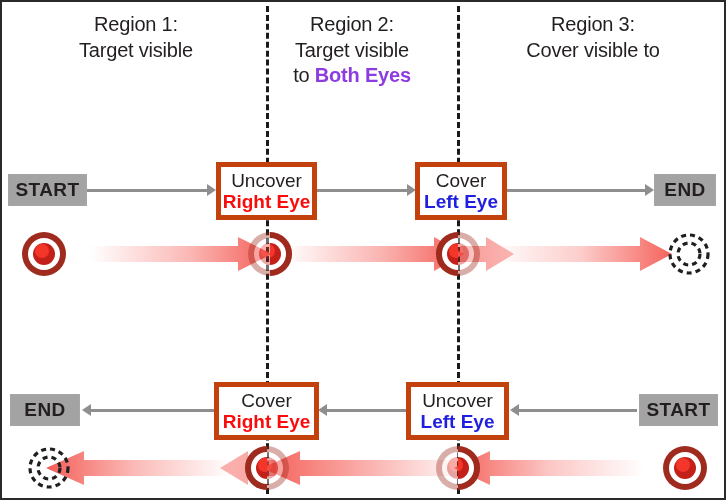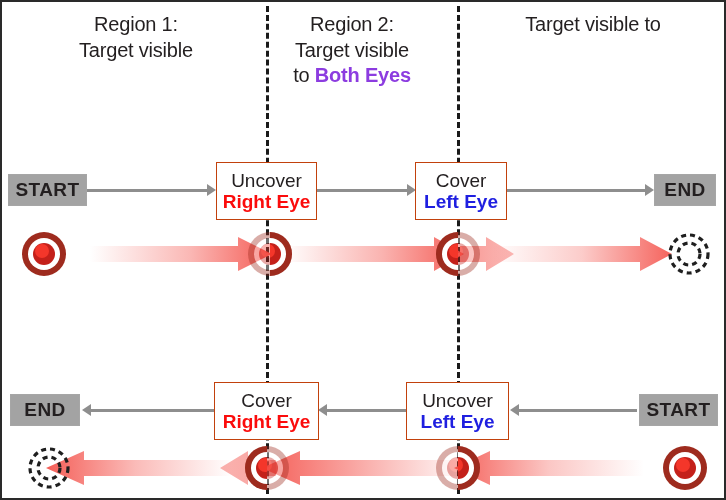--- a/index.html
+++ b/index.html
@@ -36,21 +36,21 @@
     position: absolute;
     top: 4px; bottom: 4px;
     width: 0;
     border-left: 3px dashed #1a1a1a;
   }
 
   
   .box {
     position: absolute;
     background: #ffffff;
-    border: 1px solid #c2410c;
+    border: 5px solid #c2410c;
     display: flex;
     flex-direction: column;
     align-items: center;
     justify-content: center;
     z-index: 6;
   }
   .box .l1 { font-size: 19px; color: #231f20; line-height: 1.12; }
   .box .l2 { font-size: 19px; font-weight: 700; line-height: 1.12; }
   .l2.eye-right { color: #fb0c0c; }
   .l2.eye-left  { color: #1f1fe0; }
@@ -102,21 +102,22 @@
     <div>Target visible</div>
   </div>
 
   <div class="region-label" style="left:260px; top:10px; width:180px;">
     <div>Region 2:</div>
     <div>Target visible</div>
     <div><span>to </span><span class="hl hl-both">Both Eyes</span><span></span></div>
   </div>
 
   <div class="region-label" style="left:468px; top:10px; width:246px;">
-    <div>Target visible to</div>
+    <div>Region 3:</div>
+    <div>Cover visible to</div>
   </div>
 
   <div class="vdash" style="left:264px;"></div>
   <div class="vdash" style="left:455px;"></div>
 
   <div class="gconn to-right" style="left:85px; top:182px; width:129px;">
     <div class="shaft"></div>
     <div class="head"></div>
   </div>
   <div class="gconn to-right" style="left:314px; top:182px; width:100px;">

